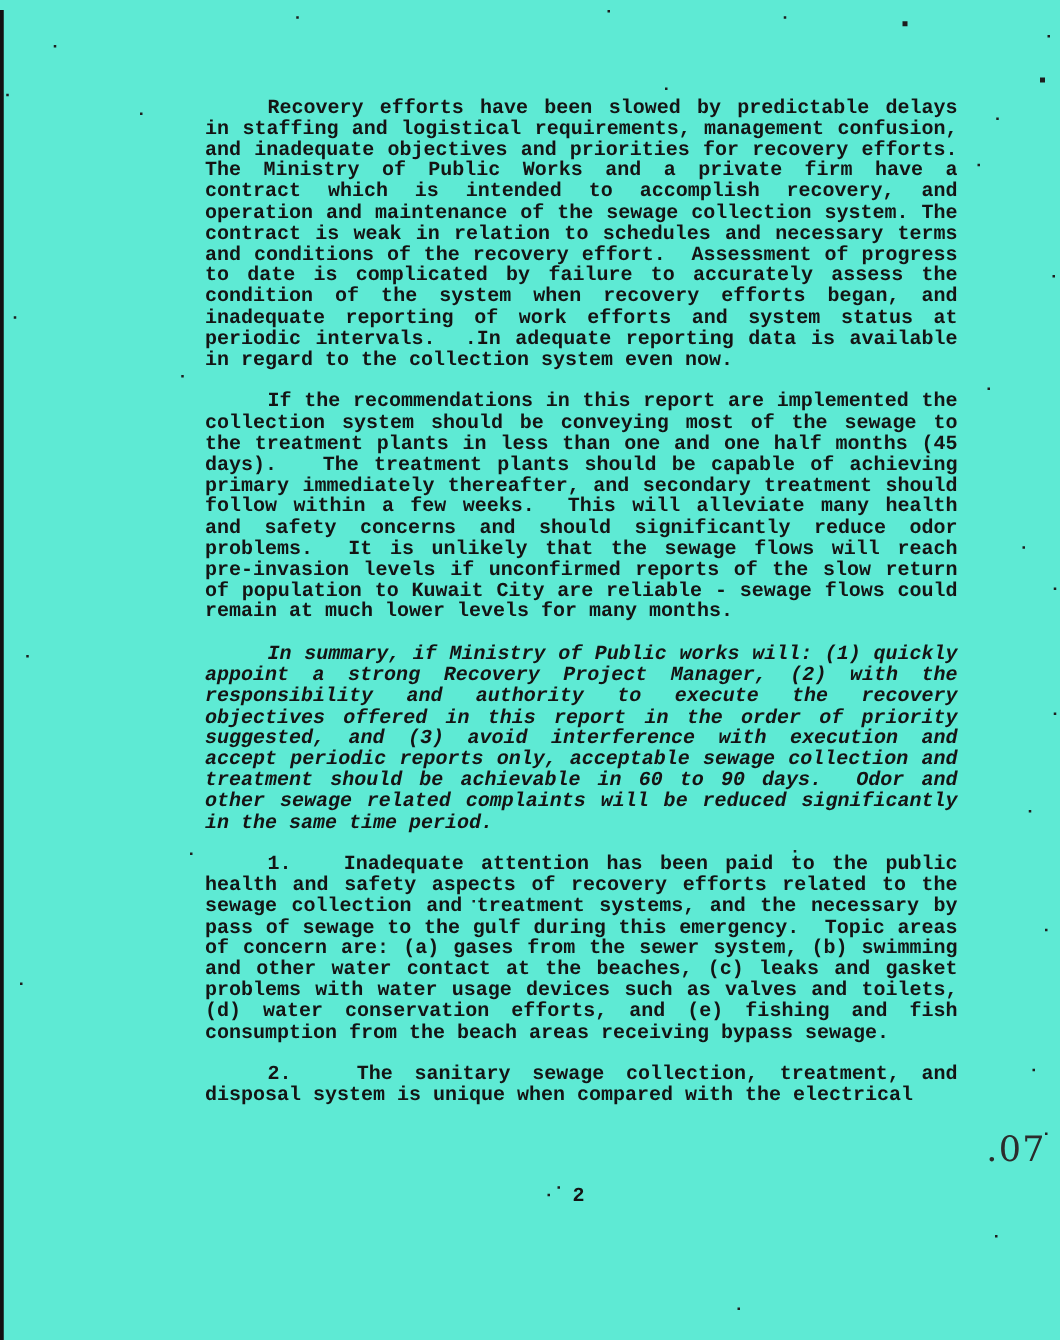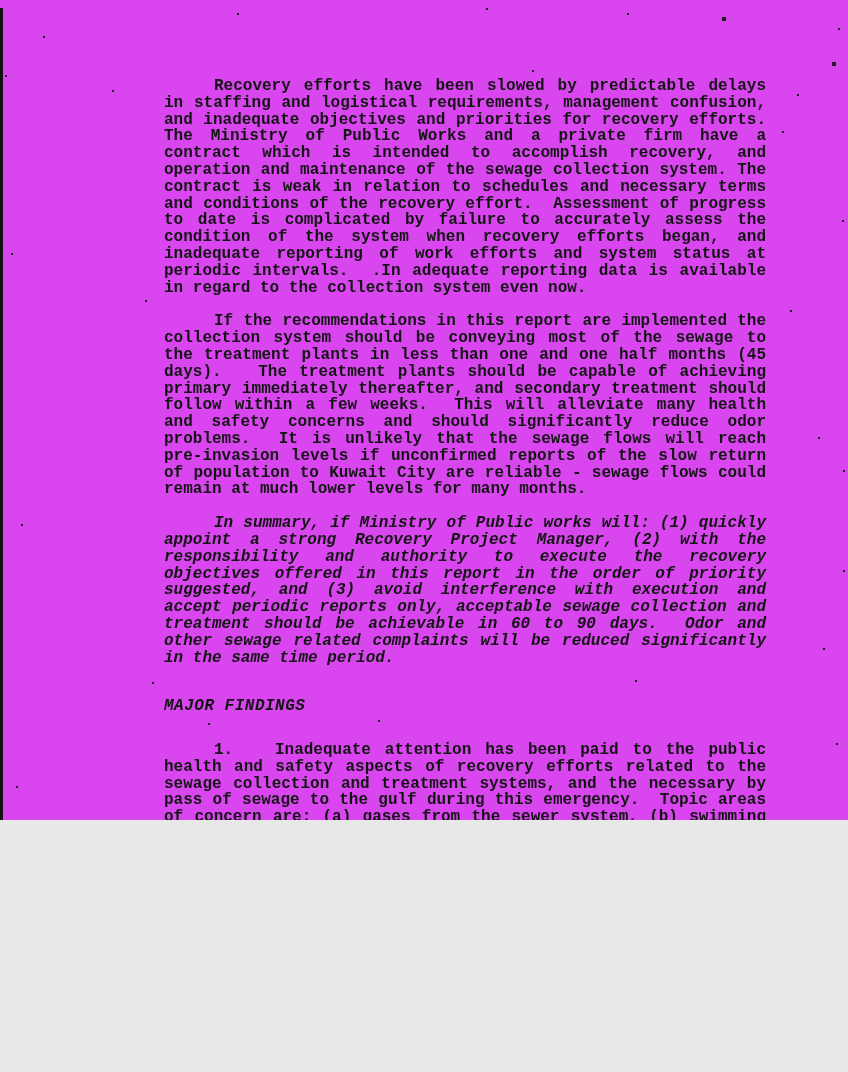--- a/index.html
+++ b/index.html
@@ -3,22 +3,22 @@
 <meta charset="utf-8">
 <style>
   html, body {
     margin: 0;
     padding: 0;
     background: #e8e8e8;
   }
   .scan-page {
     position: relative;
     width: 848px;
-    height: 820px;
-    background: #d946ef;
+    height: 1072px;
+    background: #5eead4;
     overflow: hidden;
     font-family: "Liberation Mono", monospace;
   }
   .edge-line {
     position: absolute;
     left: 0;
     top: 8px;
     width: 3px;
     height: 1064px;
     background: #121212;
@@ -120,24 +120,24 @@
   <div class="edge-line"></div>
 
   <div class="text-block">
 
     <p class="para">Recovery efforts have been slowed by predictable delays in staffing and logistical requirements, management confusion, and inadequate objectives and priorities for recovery efforts. The Ministry of Public Works and a private firm have a contract which is intended to accomplish recovery, and operation and maintenance of the sewage collection system. The contract is weak in relation to schedules and necessary terms and conditions of the recovery effort.&nbsp; Assessment of progress to date is complicated by failure to accurately assess the condition of the system when recovery efforts began, and inadequate reporting of work efforts and system status at periodic intervals.&nbsp; .In adequate reporting data is available in regard to the collection system even now.</p>
 
     <p class="para">If the recommendations in this report are implemented the collection system should be conveying most of the sewage to the treatment plants in less than one and one half months (45 days).&nbsp;&nbsp; The treatment plants should be capable of achieving primary immediately thereafter, and secondary treatment should follow within a few weeks.&nbsp; This will alleviate many health and safety concerns and should significantly reduce odor problems.&nbsp; It is unlikely that the sewage flows will reach pre-invasion levels if unconfirmed reports of the slow return of population to Kuwait City are reliable - sewage flows could remain at much lower levels for many months.</p>
 
     <p class="para para-summary"><span>In summary, if Ministry of Public works will: (1) quickly appoint a strong Recovery Project Manager, (2) with the responsibility </span><span class="underlined-word">and</span><span> authority to execute the recovery objectives offered in this report in the order of priority suggested, and (3) avoid interference with execution and accept periodic reports only, acceptable sewage collection and treatment should be achievable in 60 to 90 days.&nbsp; Odor and other sewage related complaints will be reduced significantly in the same time period.</span></p>
 
-    <p class="para findings-heading">MAJOR FINDINGS</p>
 
     <p class="para">1.&nbsp;&nbsp;&nbsp;Inadequate attention has been paid to the public health and safety aspects of recovery efforts related to the sewage collection and treatment systems, and the necessary by pass of sewage to the gulf during this emergency.&nbsp; Topic areas of concern are: (a) gases from the sewer system, (b) swimming and other water contact at the beaches, (c) leaks and gasket problems with water usage devices such as valves and toilets, (d) water conservation efforts, and (e) fishing and fish consumption from the beach areas receiving bypass sewage.</p>
 
+    <p class="para">2.&nbsp;&nbsp;&nbsp;The sanitary sewage collection, treatment, and disposal system is unique when compared with the electrical</p>
 
   </div>
 
   <div class="stamp">.07</div>
 
   <div class="page-number">2</div>
 
   <div class="noise"></div>
 
 </div>

